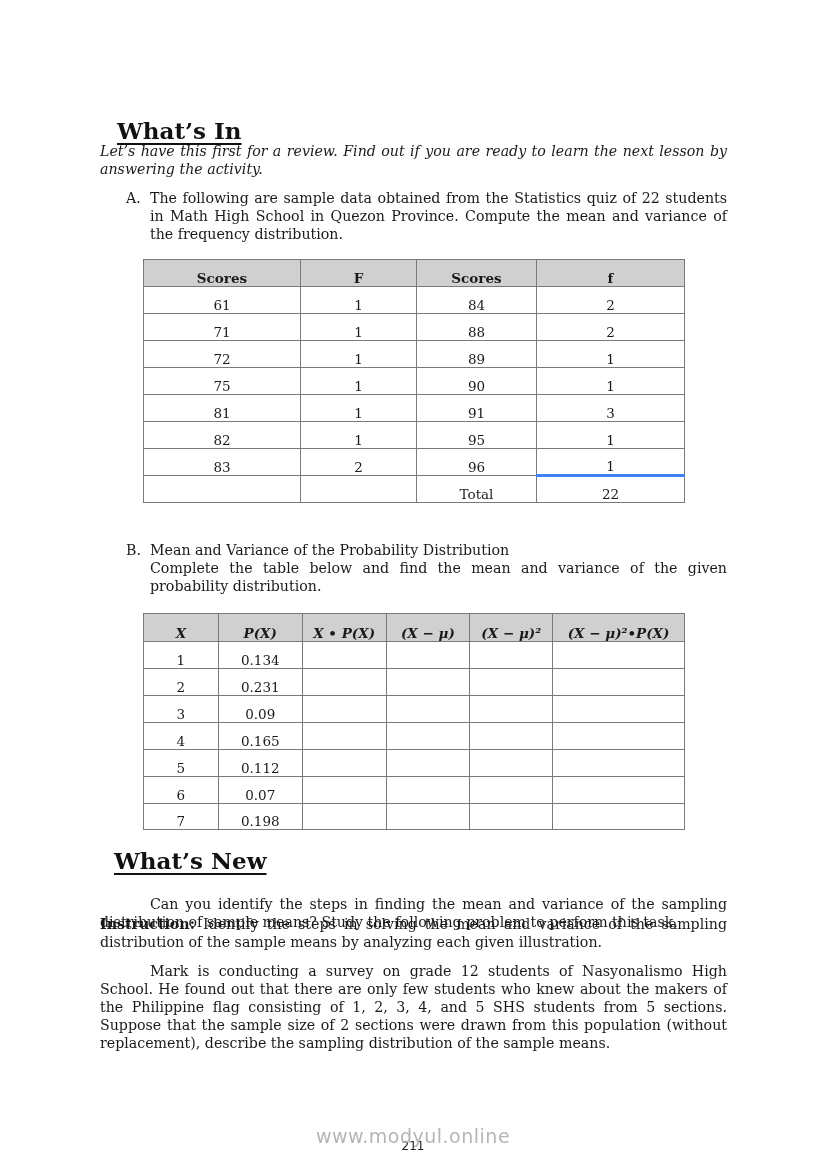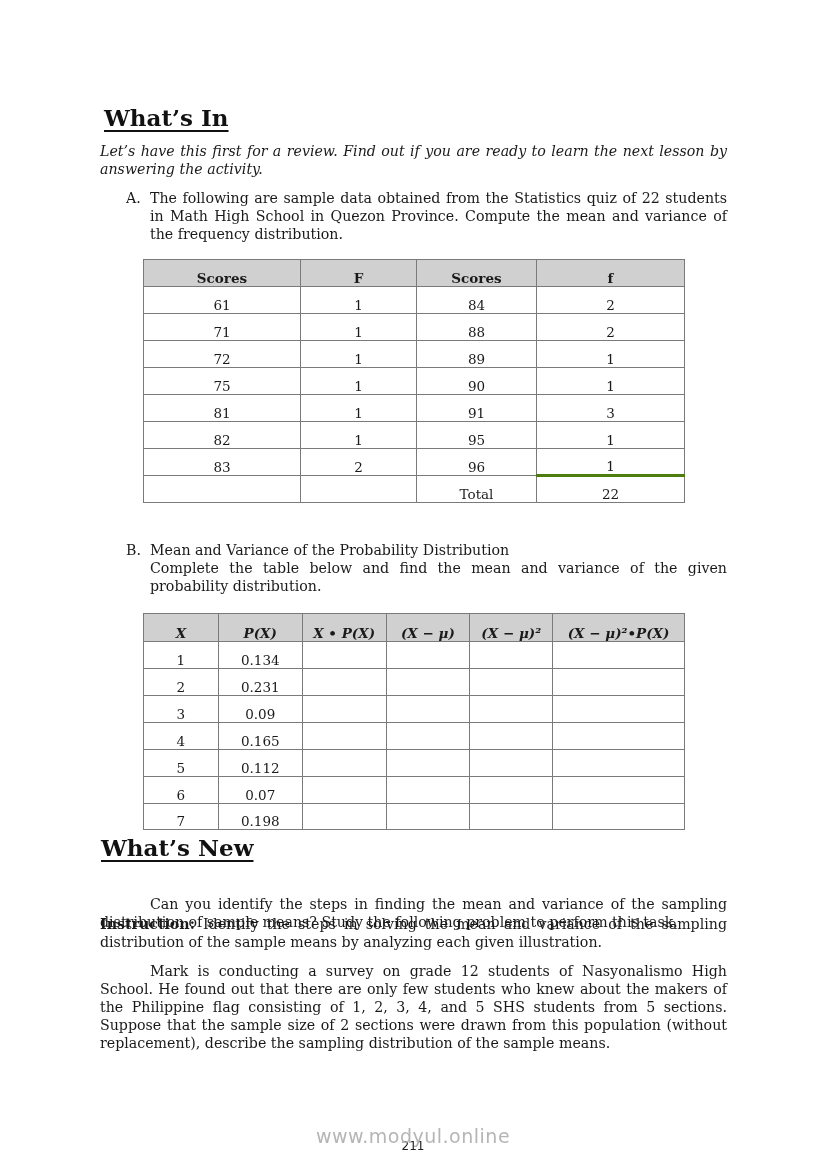--- a/index.html
+++ b/index.html
@@ -1,25 +1,25 @@
 <!DOCTYPE html>
 <html><head>
   <meta charset="utf-8">
   <style>
     html, body { margin: 0; padding: 0; background: #ffffff; }
     body { width: 826px; height: 1169px; position: relative; font-family: "DejaVu Serif", serif; color: #1a1a1a; overflow: hidden; }
-    h2.section { position: absolute; margin: 4px; font-family: "DejaVu Serif", serif; font-weight: bold; font-size: 23px; text-decoration: underline; text-decoration-thickness: 2px; text-underline-offset: 4px; color: #111; letter-spacing: 0px; }
+    h2.section { position: absolute; margin: 17px; font-family: "DejaVu Serif", serif; font-weight: bold; font-size: 23px; text-decoration: underline; text-decoration-thickness: 2px; text-underline-offset: 4px; color: #111; letter-spacing: 0px; }
     .para { position: absolute; margin: 0; font-size: 14.2px; line-height: 18px; text-align: justify; }
     .italic { font-style: italic; }
     .indent { text-indent: 50px; }
     .list-label { position: absolute; font-size: 14.2px; line-height: 18px; }
     table.grid { position: absolute; border-collapse: collapse; font-size: 13.5px; font-family: "DejaVu Serif", serif; }
     table.grid td, table.grid th { border: 1px solid #7a7a7a; text-align: center; padding: 0; vertical-align: bottom; }
     table.grid th { background: #d0d0d0; font-weight: bold; }
-    table.grid .thick-top { border-top: 3px solid #4d7c0f; }
+    table.grid .thick-top { border-top: 3px solid #3b82f6; }
     .math { font-style: italic; font-weight: bold; }
     .footer-num { position: absolute; left: 0; width: 826px; text-align: center; font-family: "DejaVu Sans", sans-serif; font-size: 12px; color: #222; margin-top: 40px; }
     .footer-web { position: absolute; left: 0; width: 826px; text-align: center; font-family: "DejaVu Sans", sans-serif; font-size: 19px; color: #b5b5b5; letter-spacing: 0.5px; }
   </style>
 </head>
 <body>
 
 <h2 class="section" style="left:100px; top:100px;">What’s In</h2>
 
 <p class="para italic" style="left:100px; top:142px; width:627px;">Let’s have this first for a review. Find out if you are ready to learn the next lesson by answering the activity.</p>

